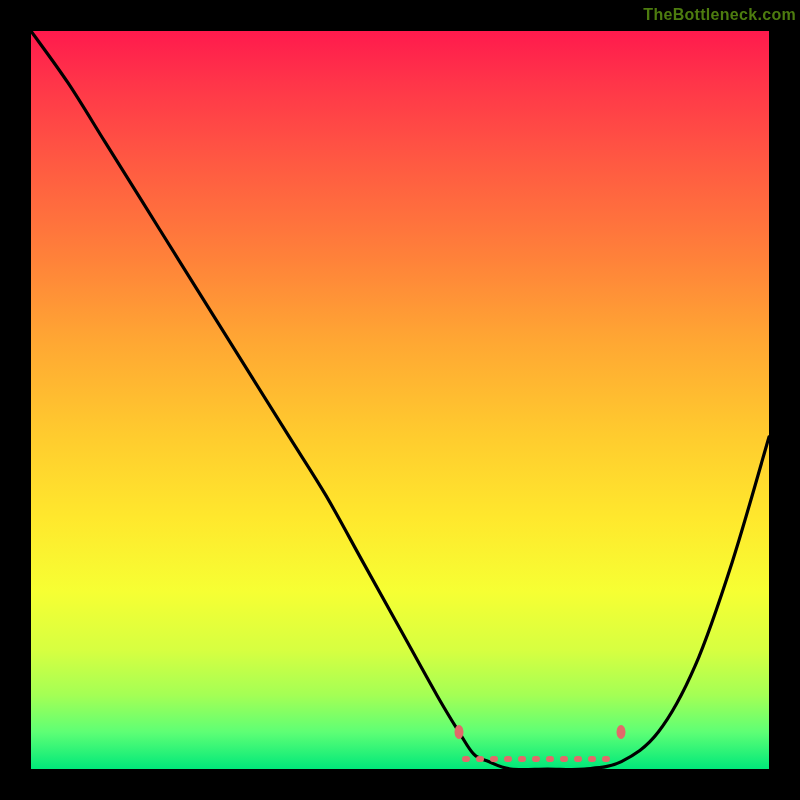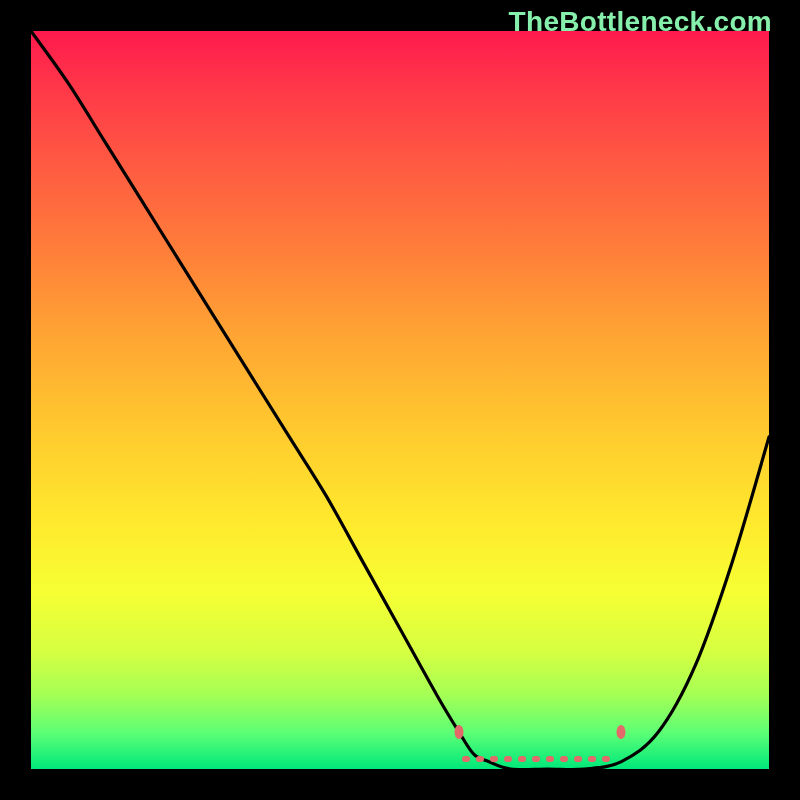--- a/index.html
+++ b/index.html
@@ -27,23 +27,23 @@
       #ffe82d 66%,
       #f6ff33 76%,
       #d6ff41 84%,
       #a4ff55 90%,
       #5eff75 95%,
       #00e87a 100%);
   }
   .watermark {
     position: absolute;
     top: 6px;
-    right: 28px;
-    color: #86efac;
-    font-size: 28px;
+    right: 4px;
+    color: #4d7c0f;
+    font-size: 16px;
     font-weight: 600;
     letter-spacing: 0.3px;
     z-index: 3;
   }
   svg.curve {
     position: absolute;
     left: 0;
     top: 0;
     width: 738px;
     height: 738px;

